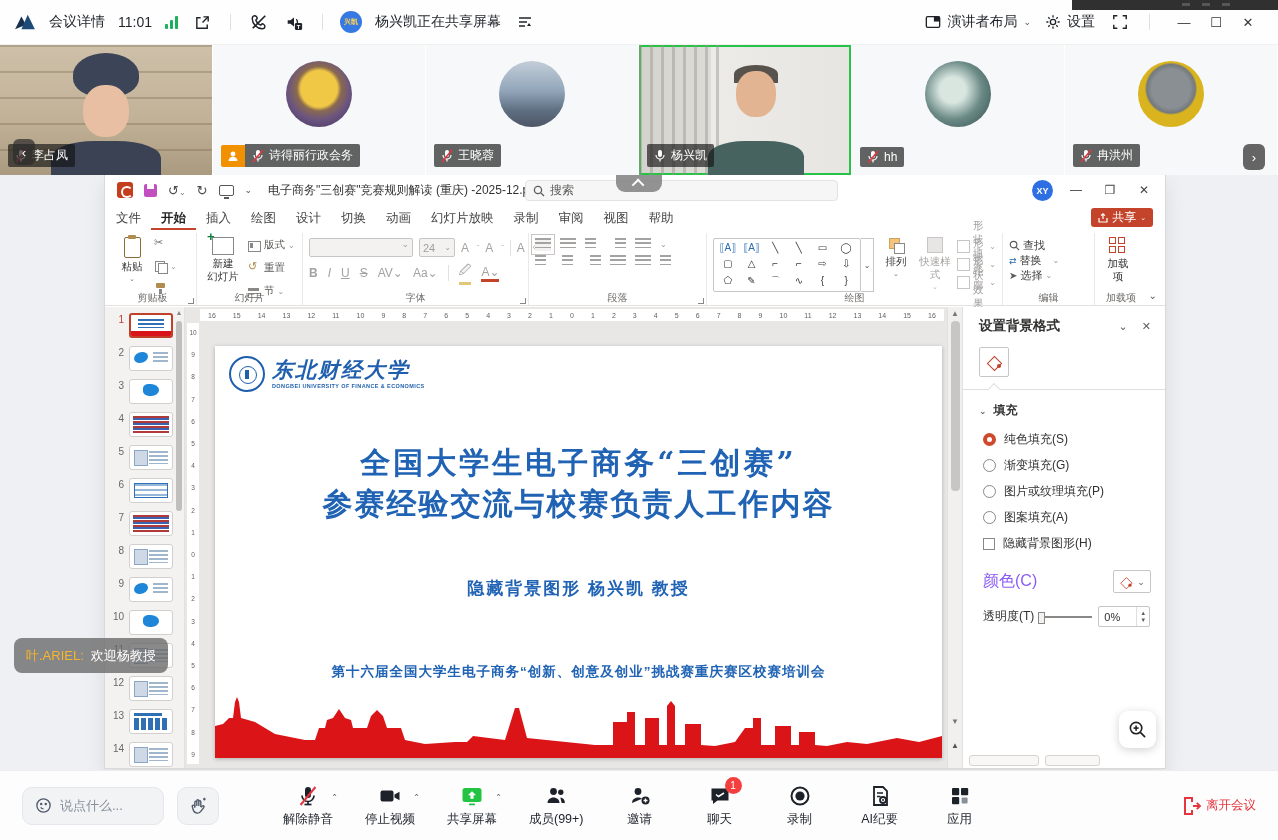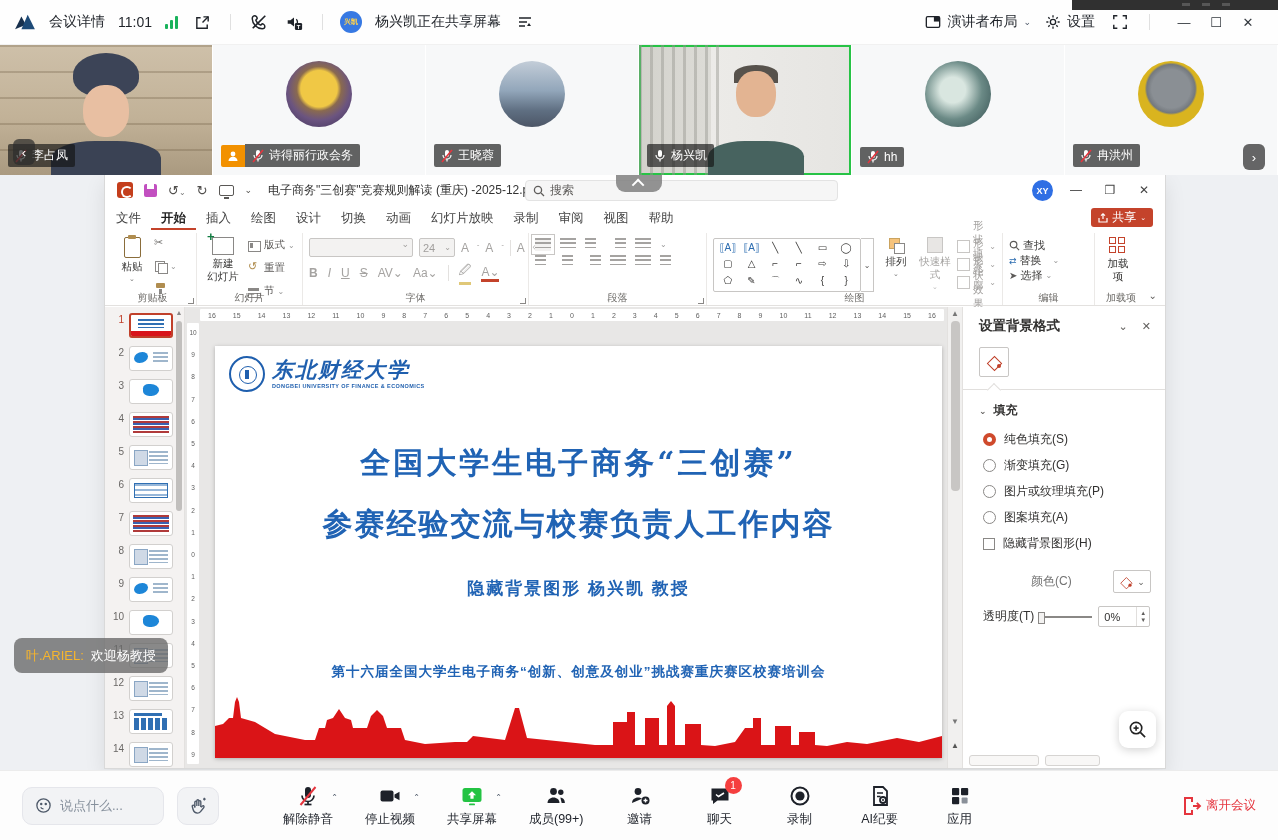--- a/index.html
+++ b/index.html
@@ -162,21 +162,21 @@
   .vscroll .nxt{position:absolute;bottom:18px;left:0;right:0;text-align:center;font-size:8px;color:#555;}
 
   .slide{position:absolute;left:30px;top:39px;width:727px;height:412px;background:#fff;box-shadow:0 1px 4px rgba(0,0,0,.25);}
   .logo-row{position:absolute;left:14px;top:10px;display:flex;align-items:center;gap:7px;}
   .seal{width:36px;height:36px;border:2px solid #1f5fae;border-radius:50%;position:relative;}
   .seal::before{content:"";position:absolute;left:8px;top:8px;width:16px;height:16px;border:1.3px solid #1f5fae;border-radius:50%;}
   .seal::after{content:"";position:absolute;left:14px;top:12px;width:4px;height:9px;background:#1f5fae;}
   .univ-cn{font-family:"DejaVu Serif","Liberation Serif",serif;font-weight:bold;font-style:italic;font-size:21px;color:#1f5fae;letter-spacing:2px;line-height:1;}
   .univ-en{font-size:5.5px;color:#1f5fae;letter-spacing:.4px;margin-top:3px;font-weight:bold;}
   .s-t1{position:absolute;left:0;right:0;top:97px;text-align:center;font-family:"DejaVu Serif","Liberation Serif",serif;font-weight:bold;font-size:30px;color:#2063b4;letter-spacing:3px;}
-  .s-t2{position:absolute;left:0;right:0;top:158px;text-align:center;font-family:"DejaVu Serif","Liberation Serif",serif;font-weight:bold;font-size:30px;color:#2063b4;letter-spacing:2px;}
+  .s-t2{position:absolute;left:0;right:0;top:138px;text-align:center;font-family:"DejaVu Serif","Liberation Serif",serif;font-weight:bold;font-size:30px;color:#2063b4;letter-spacing:2px;}
   .s-presenter{position:absolute;left:0;right:0;top:231px;text-align:center;font-weight:bold;font-size:17px;color:#2063b4;letter-spacing:2px;}
   .s-date{position:absolute;left:0;right:0;top:270px;text-align:center;font-weight:bold;font-size:23px;color:#2063b4;letter-spacing:1px;}
   .s-sub{position:absolute;left:0;right:0;top:317px;text-align:center;font-weight:bold;font-size:13.5px;color:#2063b4;letter-spacing:1px;}
   .skyline{position:absolute;left:0;right:0;bottom:0;height:70px;}
 
   
   .panel{width:203px;background:#fff;border-left:1px solid #e3e1df;position:relative;padding:10px 14px 0 16px;}
   .p-head{display:flex;align-items:center;}
   .p-head .t{font-size:13.5px;font-weight:bold;color:#323130;}
   .p-head .ctl{margin-left:auto;display:flex;gap:14px;color:#605e5c;font-size:11px;}
@@ -186,21 +186,21 @@
   .bucket::after{content:"";position:absolute;right:0;bottom:0;width:4px;height:4px;background:#c0402a;border-radius:50%;}
   .p-caret{width:10px;height:10px;border-left:1px solid #e1dfdd;border-top:1px solid #e1dfdd;transform:rotate(45deg);margin:8px 0 -6px 10px;background:#fff;position:relative;z-index:2;}
   .p-div{height:1px;background:#e1dfdd;margin:0 -14px 0 -16px;}
   .p-fillhead{margin-top:12px;font-size:12px;font-weight:bold;color:#323130;display:flex;align-items:center;gap:7px;}
   .p-opts{margin-top:12px;display:flex;flex-direction:column;gap:9px;padding-left:4px;}
   .p-opt{display:flex;align-items:center;gap:8px;font-size:12px;color:#323130;}
   .radio{width:13px;height:13px;border-radius:50%;border:1.4px solid #8a8886;background:#fff;flex:0 0 auto;}
   .radio.on{border:4px solid #cf4a2c;}
   .cbox{width:12px;height:12px;border:1.4px solid #8a8886;background:#fff;flex:0 0 auto;}
   .p-colorrow{margin-top:18px;display:flex;align-items:center;padding-left:4px;}
-  .p-colorrow .lbl{font-size:12px;color:#737373;margin-left:48px;}
+  .p-colorrow .lbl{font-size:16px;color:#8b5cf6;}
   .colorbtn{margin-left:auto;width:38px;height:23px;border:1px solid #c8c6c4;border-radius:2px;display:flex;align-items:center;justify-content:center;gap:4px;font-size:9px;color:#605e5c;}
   .p-transrow{margin-top:13px;display:flex;align-items:center;gap:6px;padding-left:4px;}
   .p-transrow .lbl{font-size:12px;color:#323130;}
   .track{position:relative;width:52px;height:2px;background:#8a8886;}
   .track::before{content:"";position:absolute;left:-2px;top:-4px;width:5px;height:10px;background:#f3f2f1;border:1px solid #8a8886;}
   .spin{width:52px;height:21px;border:1px solid #c8c6c4;border-radius:2px;display:flex;align-items:center;font-size:11px;color:#323130;padding-left:5px;position:relative;}
   .spin .ud{position:absolute;right:0;top:0;bottom:0;width:13px;border-left:1px solid #e1dfdd;display:flex;flex-direction:column;align-items:center;justify-content:center;font-size:6px;color:#605e5c;line-height:1.1;}
   .ghosts{position:absolute;bottom:2px;left:6px;display:flex;gap:6px;}
   .ghost{height:11px;border:1px solid #d6d4d2;border-radius:3px;background:#f8f7f6;}
 

